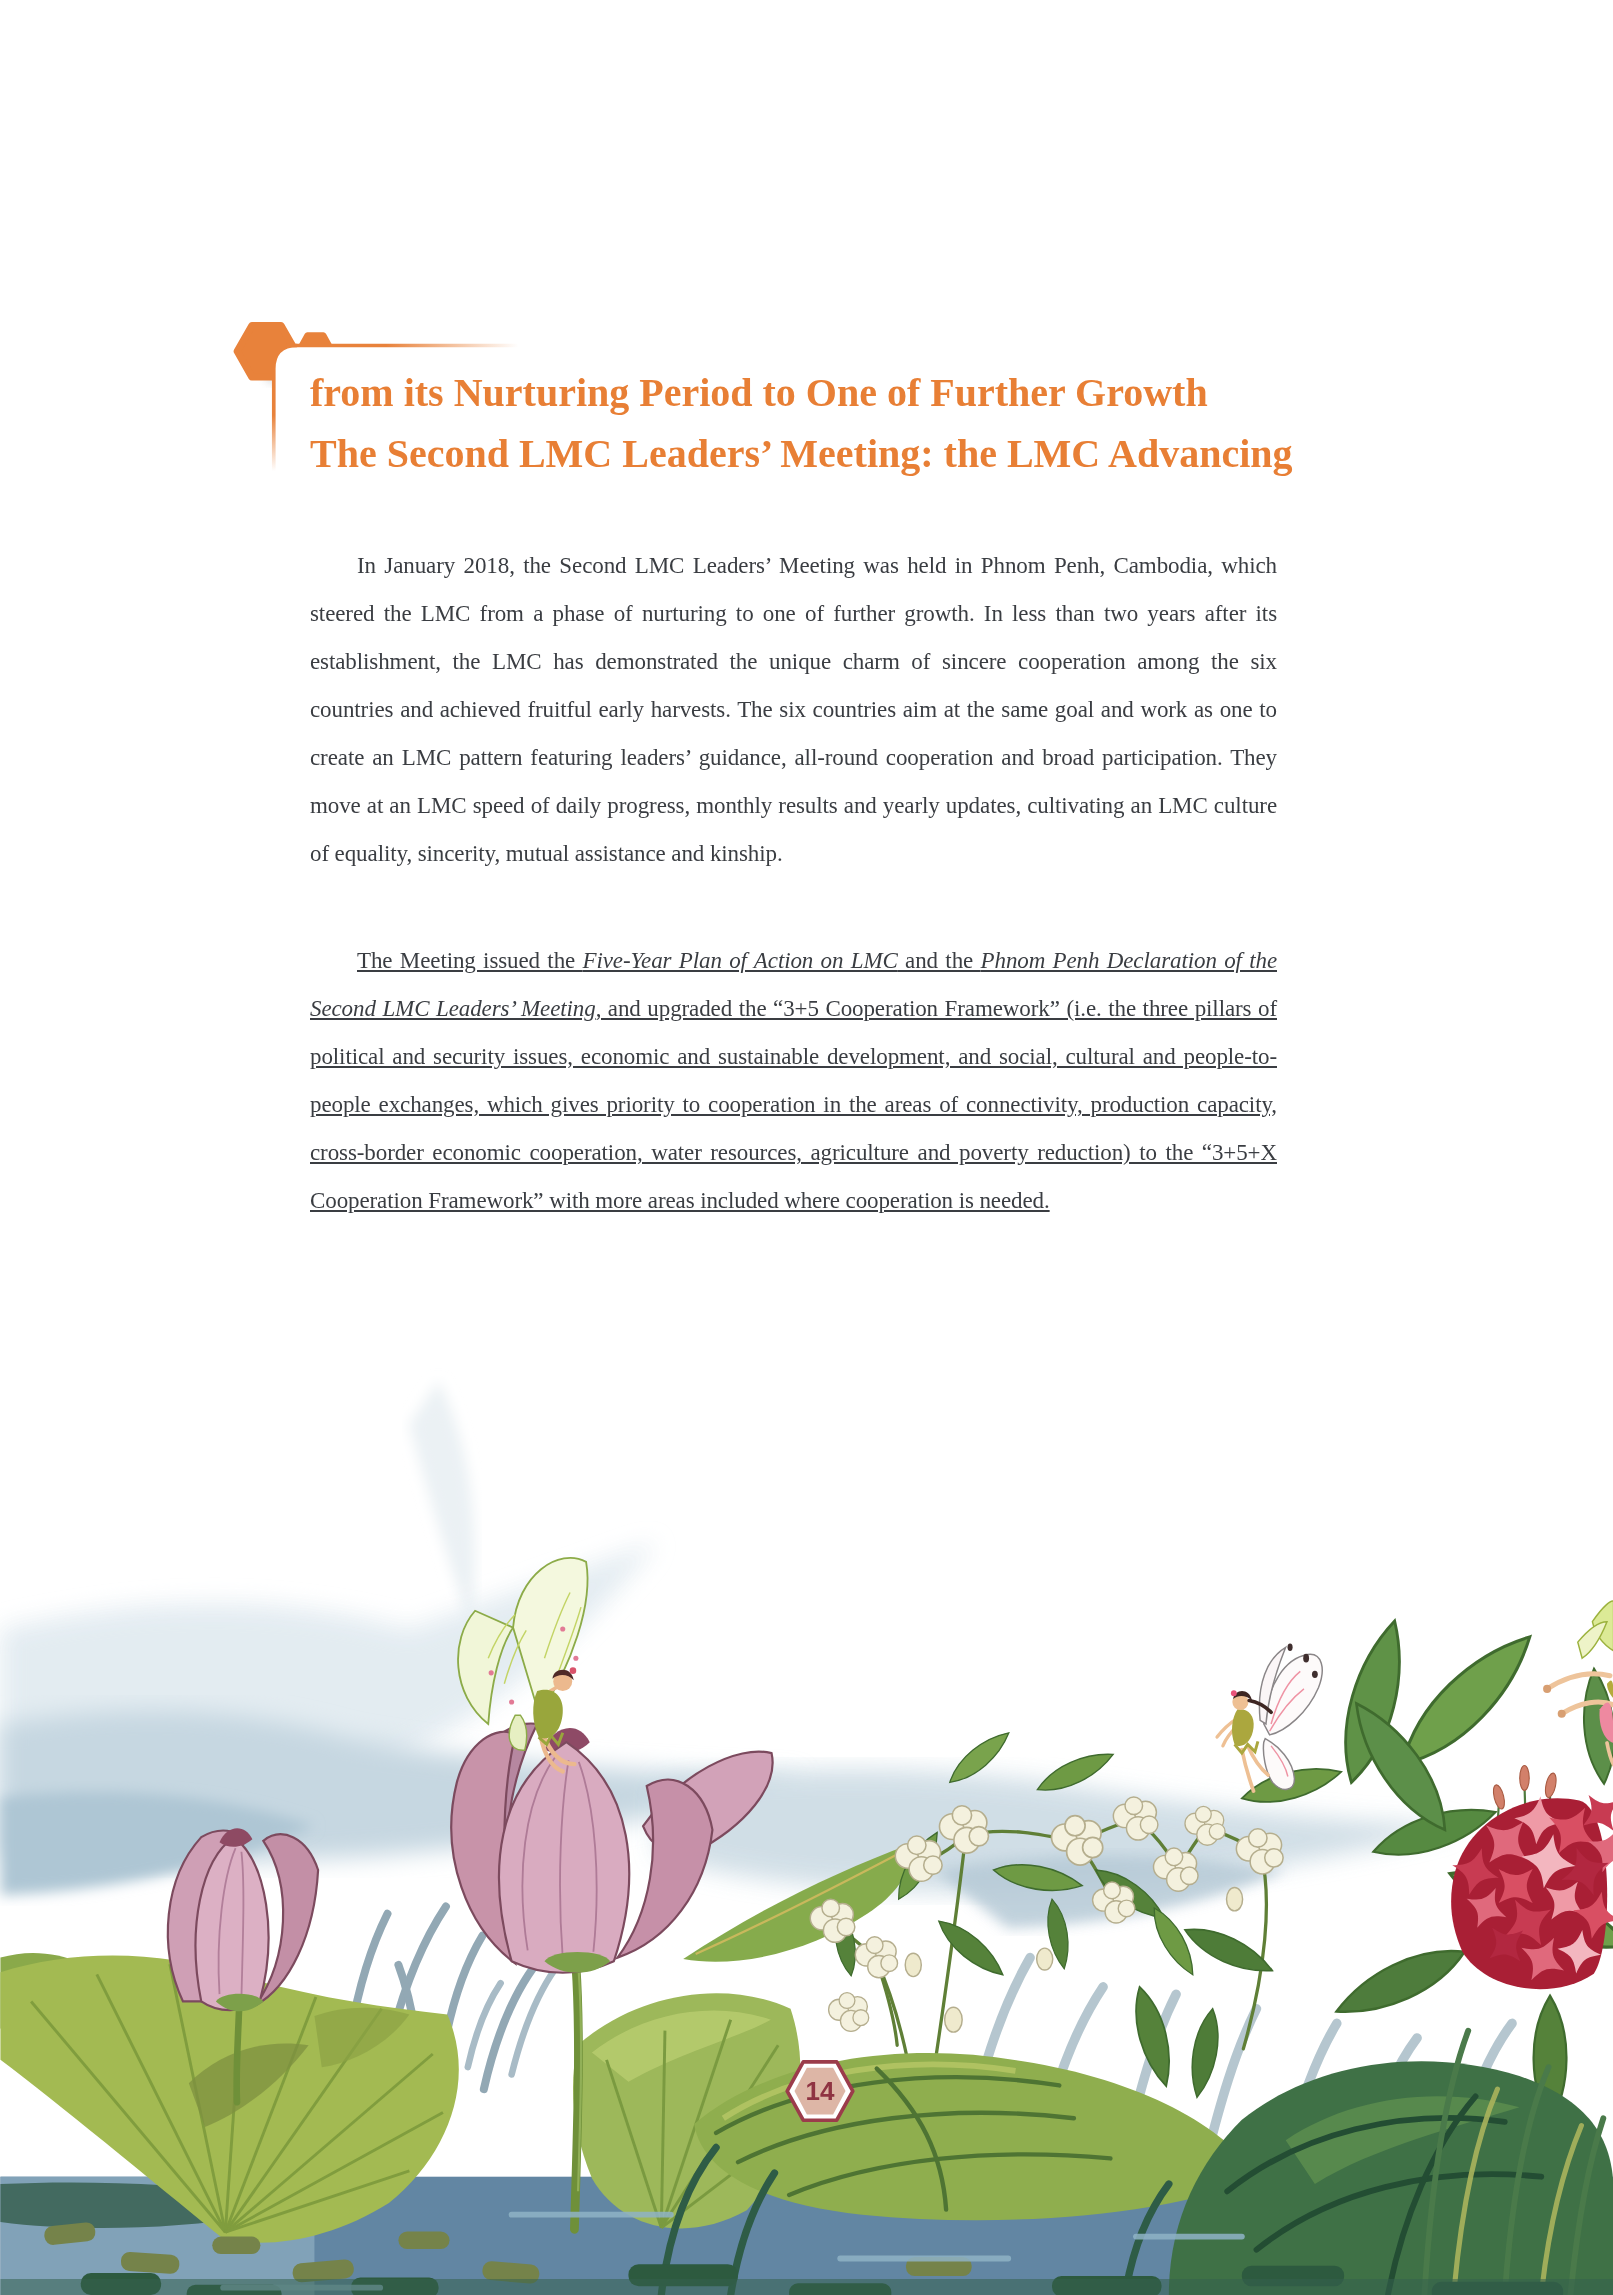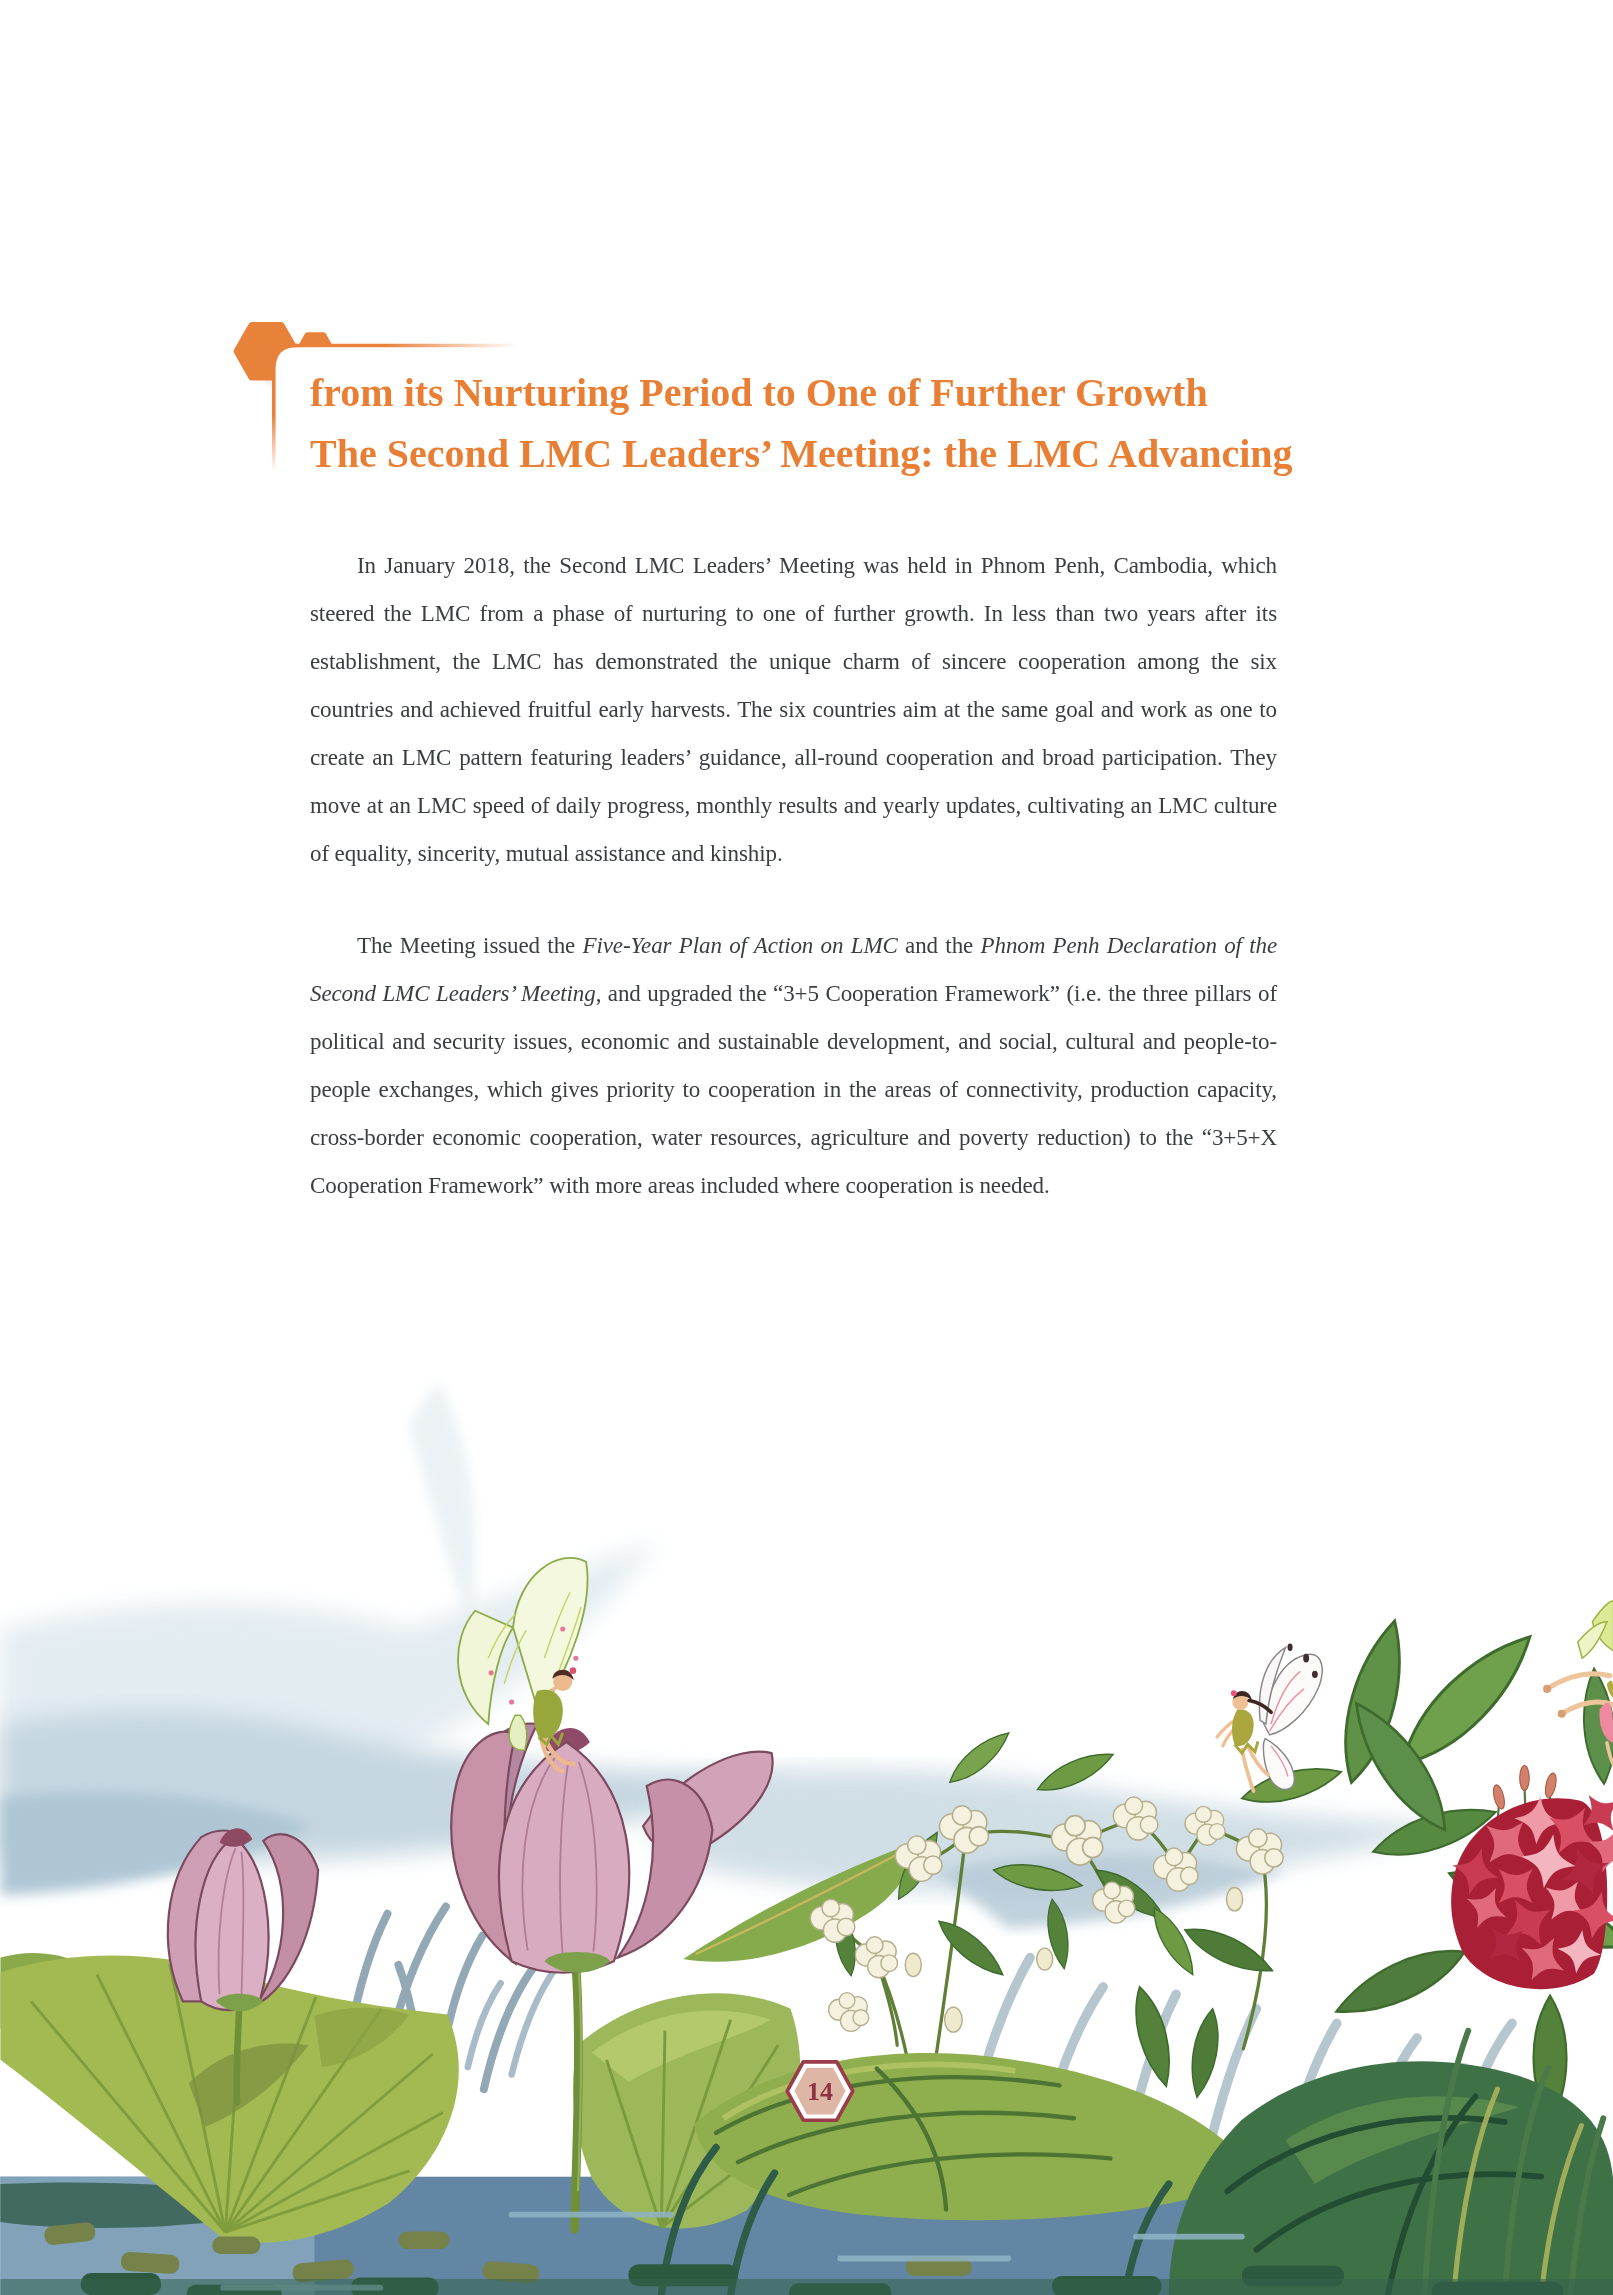--- a/index.html
+++ b/index.html
@@ -9,29 +9,29 @@
 
   .deco-svg{position:absolute;left:219px;top:292px;width:555px;height:234px;}
 
   .title-block{position:absolute;left:310px;top:362px;width:1001px;
     font-weight:bold;font-size:40px;line-height:61px;color:#E87F35;letter-spacing:0px;}
   .title-line{white-space:nowrap;}
 
   .body-col{position:absolute;left:310px;top:542px;width:967px;color:#3A3D42;}
   .body-col p{margin:0;font-size:23px;line-height:48px;text-align:justify;
     text-indent:47px;letter-spacing:-0.1px;}
-  .body-col p + p{margin-top:44px;}
+  .body-col p + p{margin-top:59px;text-decoration:underline;}
   .body-col .it{font-style:italic;}
 
   .illustration{position:absolute;left:0;top:1315px;width:1614px;height:980px;}
 
   .page-badge{position:absolute;left:785px;top:2059px;width:70px;height:64px;}
   .page-badge svg{position:absolute;inset:0;}
   .page-badge .num{position:absolute;inset:0;display:flex;align-items:center;justify-content:center;
-    font-family:Liberation Serif, serif;font-weight:bold;font-size:26px;color:#8F3342;padding-top:1.5px;}
+    font-family:Liberation Sans, sans-serif;font-weight:bold;font-size:26px;color:#8F3342;padding-top:1.5px;}
 </style>
 </head>
 <body>
 
 <div id="page">
 
   <svg class="deco-svg" viewBox="0 0 760 320">
     <defs>
       <linearGradient id="gradTop" gradientUnits="userSpaceOnUse" x1="80" y1="0" x2="410" y2="0">
         <stop offset="0" stop-color="#E8823B"></stop>

